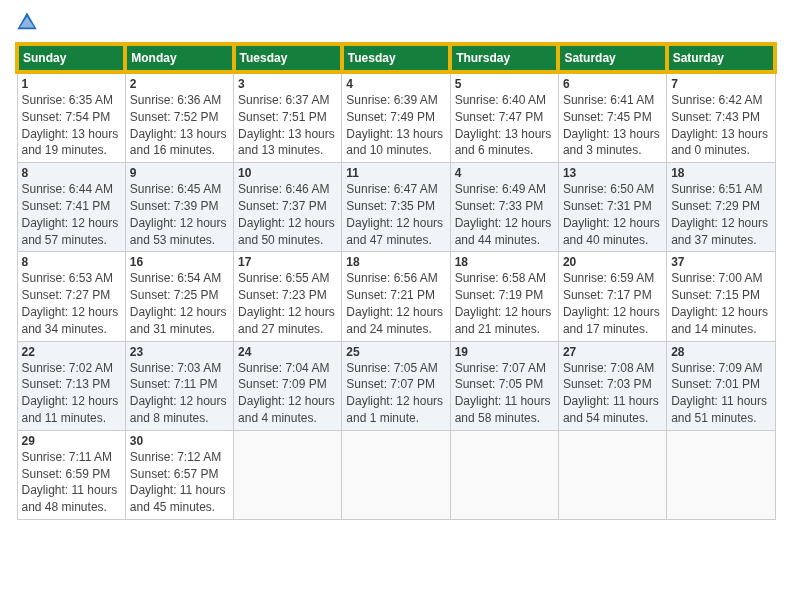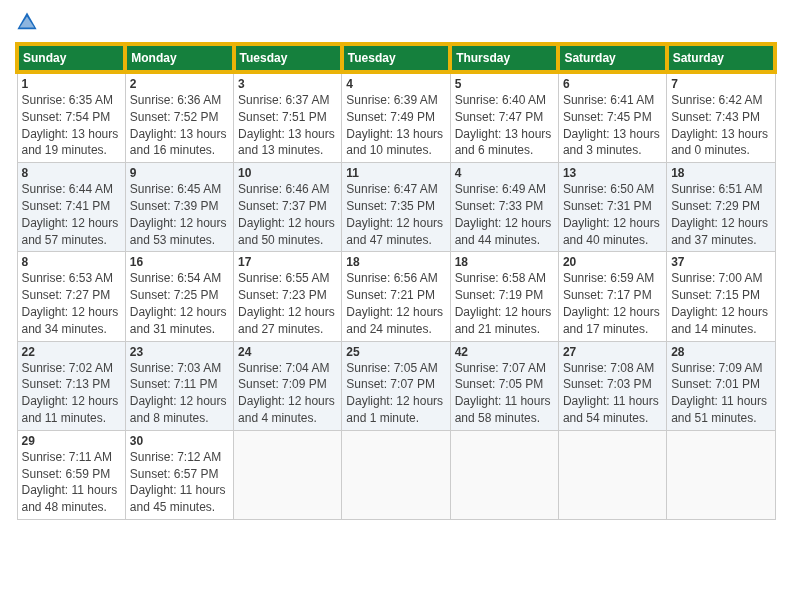--- a/index.html
+++ b/index.html
@@ -235,21 +235,21 @@
           </td>
           <td>
             <span class="day-num">24</span>
             <div class="day-info">Sunrise: 7:04 AM<br>Sunset: 7:09 PM<br>Daylight: 12 hours<br>and 4 minutes.</div>
           </td>
           <td>
             <span class="day-num">25</span>
             <div class="day-info">Sunrise: 7:05 AM<br>Sunset: 7:07 PM<br>Daylight: 12 hours<br>and 1 minute.</div>
           </td>
           <td>
-            <span class="day-num">42</span>
+            <span class="day-num">19</span>
             <div class="day-info">Sunrise: 7:07 AM<br>Sunset: 7:05 PM<br>Daylight: 11 hours<br>and 58 minutes.</div>
           </td>
           <td>
             <span class="day-num">27</span>
             <div class="day-info">Sunrise: 7:08 AM<br>Sunset: 7:03 PM<br>Daylight: 11 hours<br>and 54 minutes.</div>
           </td>
           <td>
             <span class="day-num">28</span>
             <div class="day-info">Sunrise: 7:09 AM<br>Sunset: 7:01 PM<br>Daylight: 11 hours<br>and 51 minutes.</div>
           </td>

